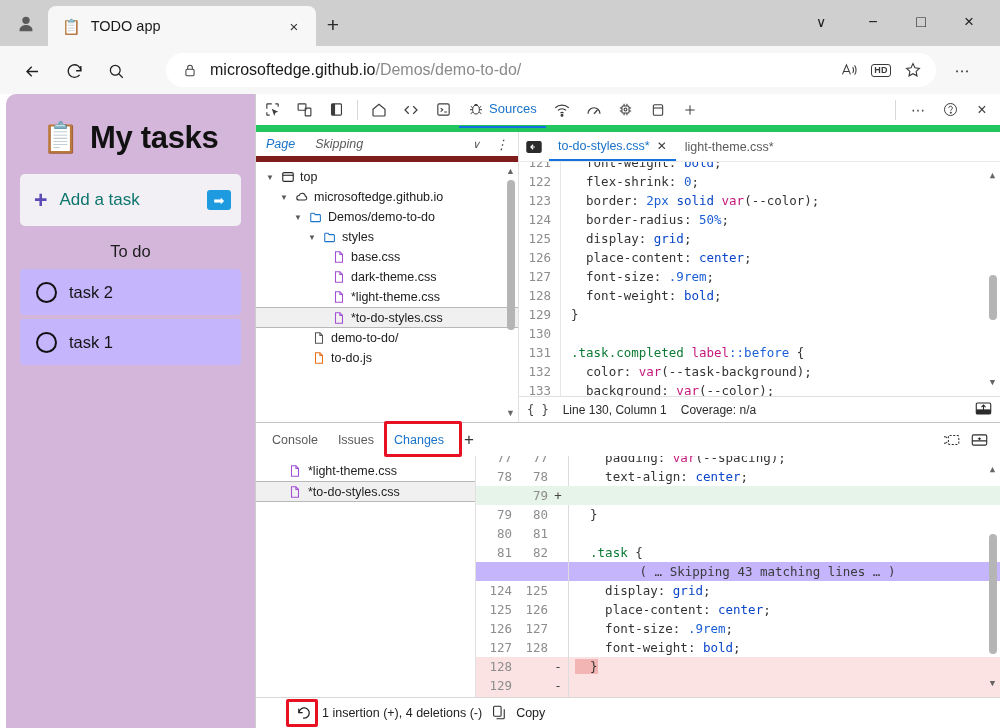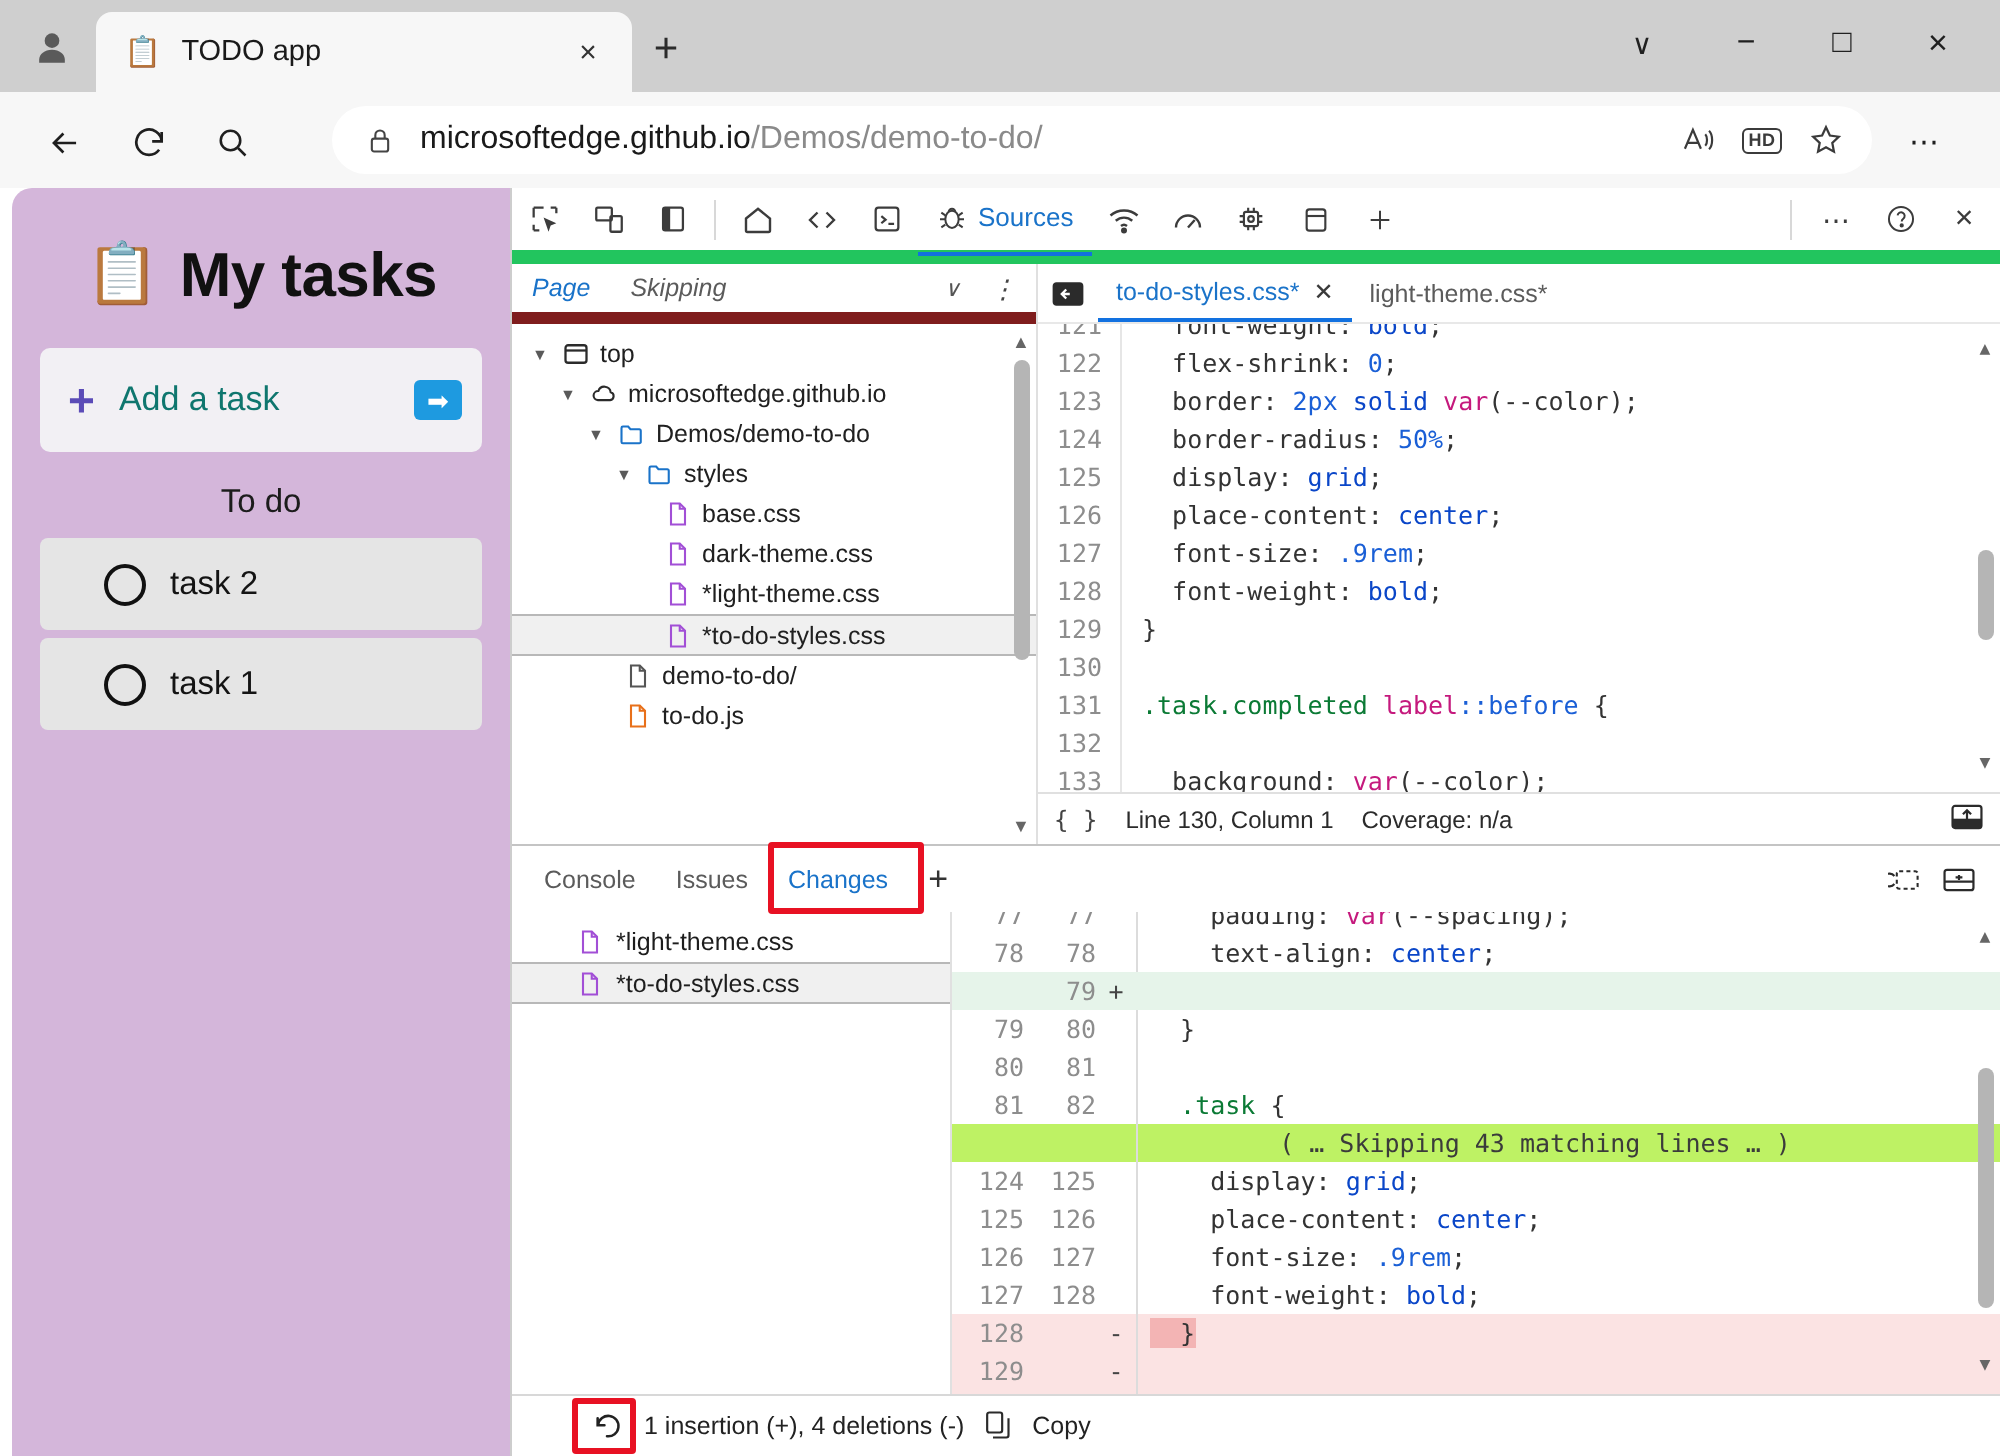--- a/index.html
+++ b/index.html
@@ -86,22 +86,22 @@
     display: flex; align-items: center; padding: 0 10px 0 14px; gap: 12px;
   }
   .add-plus { color: #5b4bb7; font-size: 23px; font-weight: bold; line-height: 1; }
   .add-text { flex: 1; font-size: 17px; color: #0f766e; }
   .add-go {
     width: 24px; height: 20px; background: #1e9ae0; border-radius: 3px; color: #fff;
     display: flex; align-items: center; justify-content: center; font-size: 13px;
   }
   .section-label { text-align: center; font-size: 16.5px; color: #1c1c1c; margin: 16px 0 8px; }
   .task-row {
-    margin: 0 14px 4px 14px; height: 46px; background: #e5e5e5; border-radius: 4px;
-    display: flex; align-items: center; gap: 12px; padding: 0 32px;
+    margin: 0 14px 4px 14px; height: 46px; background: #c4b5fd; border-radius: 4px;
+    display: flex; align-items: center; gap: 12px; padding: 0 16px;
   }
   .task-circle { width: 21px; height: 21px; border: 2.6px solid #111; border-radius: 50%; flex-shrink: 0; }
   .task-label { font-size: 16.5px; color: #141414; }
 
   
   .devtools {
     position: absolute; left: 255px; top: 94px; width: 745px; height: 634px;
     background: #ffffff; border-left: 1px solid #cdcdcd;
     font-family: "Liberation Sans", sans-serif;
   }
@@ -193,21 +193,21 @@
   .diff { flex: 1; position: relative; overflow: hidden; background: #fff;
           font-family: "DejaVu Sans Mono", monospace; font-size: 12.5px; line-height: 19px; }
   .dl { display: flex; height: 19px; white-space: pre; }
   .dl .g1, .dl .g2 { width: 36px; text-align: right; color: #8d8d8d; flex-shrink: 0; }
   .dl .sign { width: 20px; text-align: center; color: #444; flex-shrink: 0; }
   .dl .dsrc { padding-left: 6px; border-left: 1px solid #dcdcdc; flex: 1; }
   .dl.add { background: #e6f4ea; }
   .dl.add .dsrc mark { background: #9fe0b4; color: inherit; }
   .dl.del { background: #fbe3e3; }
   .dl.del .dsrc mark { background: #f3b4b4; color: inherit; }
-  .dl.skip { background: #bef264; color: #3b3b3b; }
+  .dl.skip { background: #c4b5fd; color: #3b3b3b; }
   .dl.skip .dsrc { text-align: center; padding-right: 40px; }
   .diff-status {
     height: 30px; border-top: 1px solid #d8d8d8; display: flex; align-items: center;
     gap: 8px; font-size: 12.5px; color: #222; padding-left: 36px; position: relative;
   }
   .revert-ic { width: 22px; height: 20px; display: flex; align-items: center; justify-content: center; color: #222; }
   .copy-ic { width: 18px; display: flex; align-items: center; justify-content: center; }
 </style>
 </head>
 <body>
@@ -500,21 +500,21 @@
             <div class="cl"><span class="ln">122</span><span class="src"><span class="pun">  flex-shrink: </span><span class="num">0</span><span class="pun">;</span></span></div>
             <div class="cl"><span class="ln">123</span><span class="src"><span class="pun">  border: </span><span class="num">2px</span> <span class="kw">solid</span> <span class="fn">var</span><span class="pun">(--color);</span></span></div>
             <div class="cl"><span class="ln">124</span><span class="src"><span class="pun">  border-radius: </span><span class="num">50%</span><span class="pun">;</span></span></div>
             <div class="cl"><span class="ln">125</span><span class="src"><span class="pun">  display: </span><span class="kw">grid</span><span class="pun">;</span></span></div>
             <div class="cl"><span class="ln">126</span><span class="src"><span class="pun">  place-content: </span><span class="kw">center</span><span class="pun">;</span></span></div>
             <div class="cl"><span class="ln">127</span><span class="src"><span class="pun">  font-size: </span><span class="num">.9rem</span><span class="pun">;</span></span></div>
             <div class="cl"><span class="ln">128</span><span class="src"><span class="pun">  font-weight: </span><span class="kw">bold</span><span class="pun">;</span></span></div>
             <div class="cl"><span class="ln">129</span><span class="src"><span class="pun">}</span></span></div>
             <div class="cl"><span class="ln">130</span><span class="src"></span></div>
             <div class="cl"><span class="ln">131</span><span class="src"><span class="sel2">.task.completed</span> <span class="fn">label</span><span class="pse">::before</span> <span class="pun">{</span></span></div>
-            <div class="cl"><span class="ln">132</span></div>
+            <div class="cl"><span class="ln">132</span><span class="src"><span class="pun">  color: </span><span class="fn">var</span><span class="pun">(--task-background);</span></span></div>
             <div class="cl"><span class="ln">133</span><span class="src"><span class="pun">  background: </span><span class="fn">var</span><span class="pun">(--color);</span></span></div>
           </div>
           <div class="scrollv">
             <span style="font-size:9px">▲</span>
             <span class="scroll-thumb" style="height:45px; margin-top:90px;"></span>
             <span style="font-size:9px; margin-top:auto">▼</span>
           </div>
         </div>
         <div class="status-bar">
           <span class="sb-brace">{ }</span>

